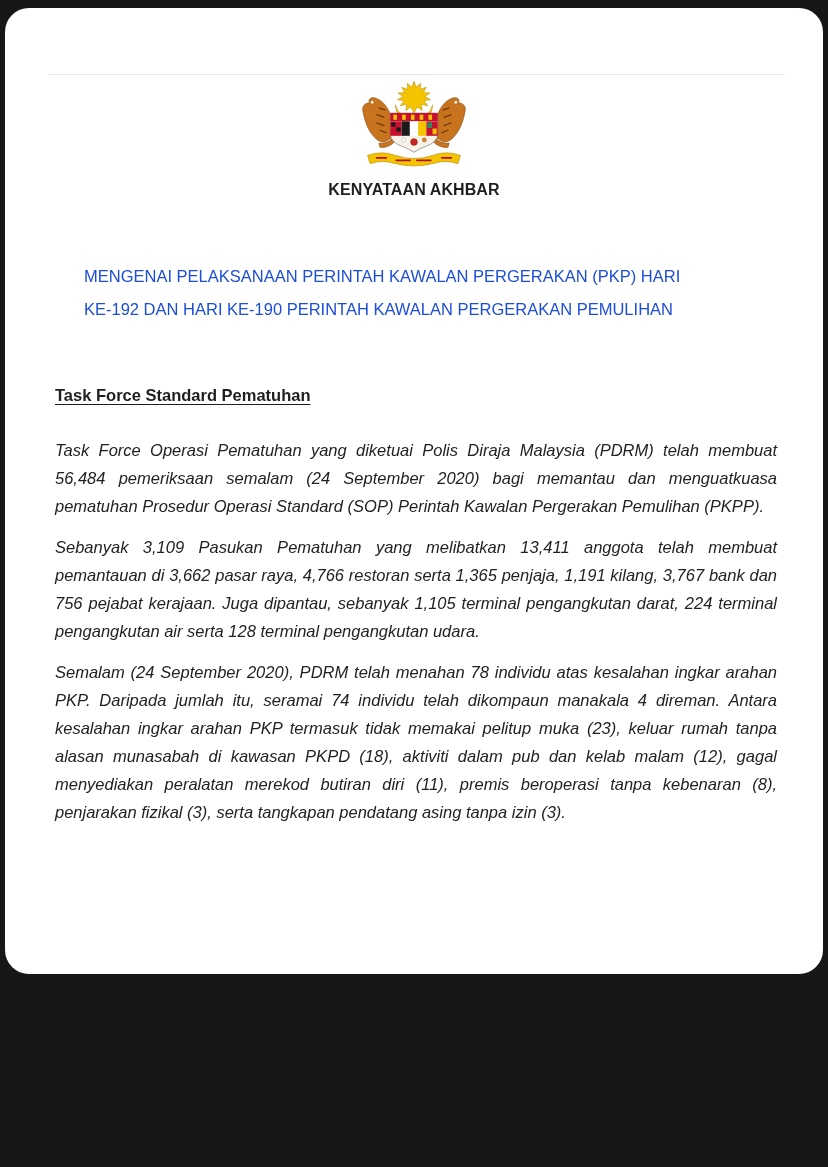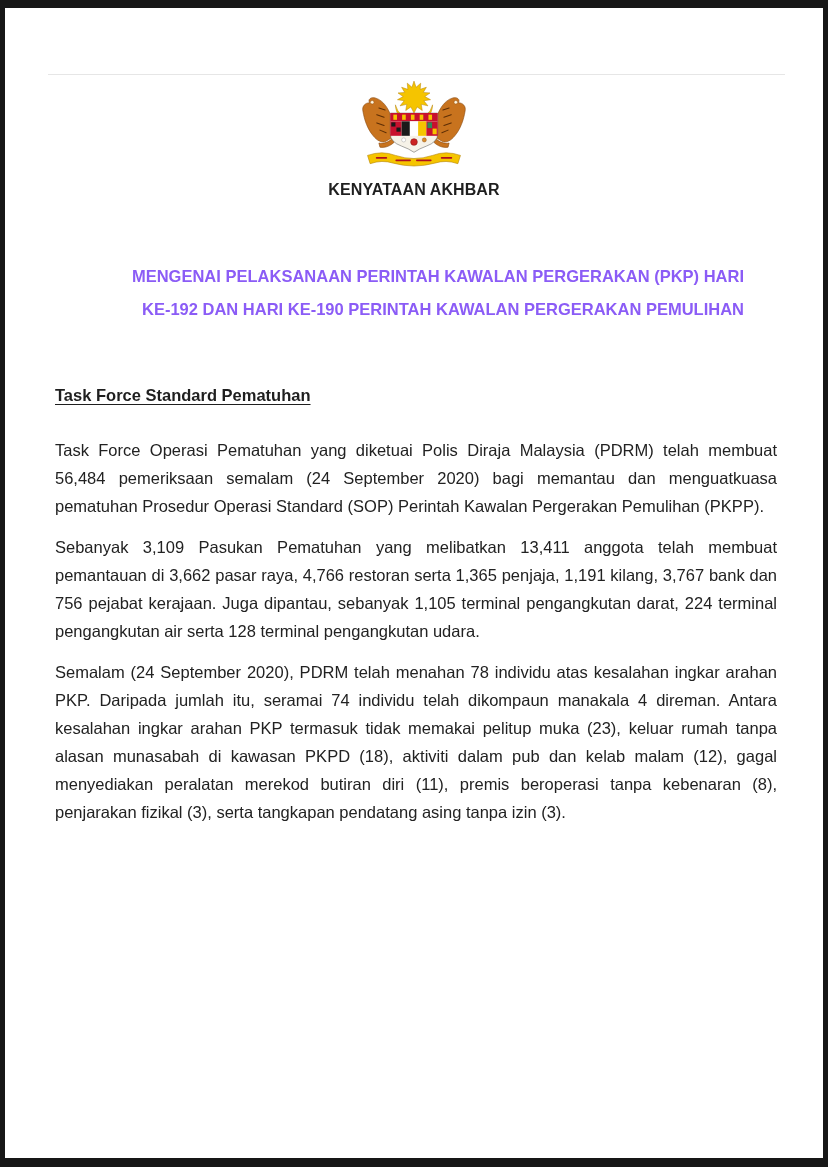--- a/index.html
+++ b/index.html
@@ -6,23 +6,24 @@
   body {
     width:828px; height:1167px;
     background:#171717;
     position:relative;
     font-family:"Liberation Sans","DejaVu Sans",sans-serif;
     overflow:hidden;
   }
   .page {
     position:absolute;
     left:5px; top:8px;
-    width:818px; height:1150px;
+    width:818px; height:966px;
     background:#ffffff;
     box-sizing:border-box;
+    border-radius:24px;
   }
   .top-rule {
     position:absolute;
     left:43px; top:66px;
     width:737px; height:1px;
     background:#e6e6e6;
   }
   .emblem-wrap {
     position:absolute;
     left:0; top:70px; width:100%;
@@ -35,45 +36,46 @@
     text-align:center;
     font-weight:bold;
     font-size:16px;
     line-height:27px;
     color:#1f1f1f;
     letter-spacing:0.1px;
   }
   .doc-title {
     position:absolute;
     left:79px; top:252px; width:660px;
-    text-align:right;
-    font-weight:bold;
+    text-align:left;
+    font-weight:normal;
     font-size:16.5px;
     line-height:33px;
-    color:#8b5cf6;
+    color:#1d4ed8;
   }
   .content {
     position:absolute;
     left:50px; top:378px;
     width:722px;
     color:#222222;
   }
   .section-heading {
     font-weight:bold;
     font-size:16.5px;
     text-decoration:underline;
     text-underline-offset:3px;
     margin:0 0 31px 0;
     color:#1f1f1f;
   }
   .content p {
     margin:0 0 13px 0;
     font-size:16.5px;
     line-height:28px;
     text-align:justify;
+    font-style:italic;
   }
 </style>
 </head>
 <body>
 
 <div class="page">
 
   <div class="top-rule"></div>
 
   <div class="emblem-wrap">

